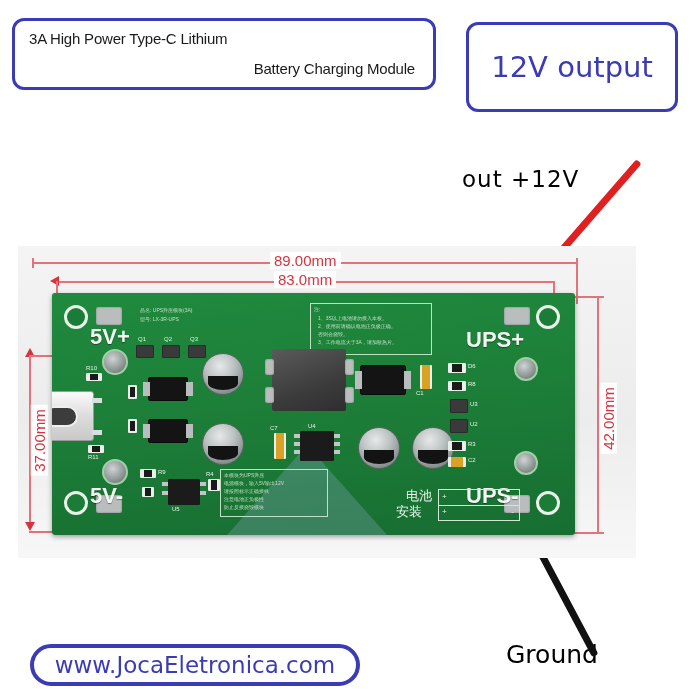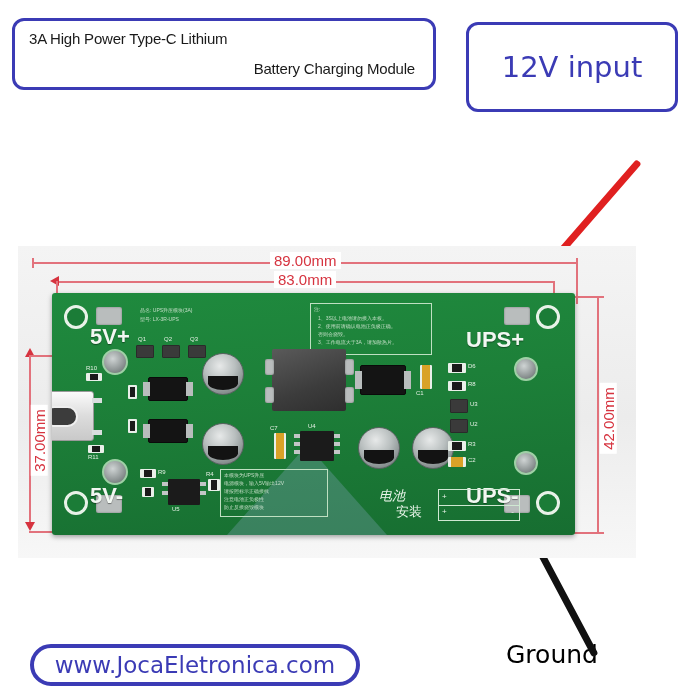--- a/index.html
+++ b/index.html
@@ -331,23 +331,24 @@
 <body>
 
 <div id="page">
 
   <div class="anno-box" id="title-box">
     <div class="title-line" id="title-line-1">3A High Power Type-C Lithium</div>
     <div class="title-line" id="title-line-2">Battery Charging Module</div>
   </div>
 
   <div class="anno-box" id="spec-box">
-    <div class="spec-line">12V input</div>
+    <div class="spec-line">12V output</div>
   </div>
 
+  <div class="callout" id="out-label">out   +12V</div>
   <div class="pointer" id="red-pointer"></div>
 
   <div class="callout" id="ground-label">Ground</div>
   <div class="pointer" id="black-pointer"></div>
 
   <div id="pcb-photo-bg"></div>
 
   <div class="dim-line-h" style="left:32px; top:262px; width:546px;"></div>
   <div class="dim-line-v" style="left:32px; top:258px; height:10px;"></div>
   <div class="dim-line-v" style="left:576px; top:258px; height:46px;"></div>
@@ -402,21 +403,21 @@
     <div class="silk silk-tiny" style="left:266px; top:38px;">    否则会烧毁。</div>
     <div class="silk silk-tiny" style="left:266px; top:46px;">3、工作电流大于3A，请加散热片。</div>
 
     <div class="silk-box" style="left:168px; top:176px; width:108px; height:48px;"></div>
     <div class="silk silk-tiny" style="left:172px; top:179px;">本模块为UPS升压</div>
     <div class="silk silk-tiny" style="left:172px; top:187px;">电源模块，输入5V输出12V</div>
     <div class="silk silk-tiny" style="left:172px; top:195px;">请按照标示正确接线</div>
     <div class="silk silk-tiny" style="left:172px; top:203px;">注意电池正负极性</div>
     <div class="silk silk-tiny" style="left:172px; top:211px;">防止反接烧毁模块</div>
 
-    <div class="silk silk-cn" style="left:327px; top:194px;font-style:italic;">电池</div>
+    <div class="silk silk-cn" style="left:354px; top:194px;">电池</div>
     <div class="silk silk-cn" style="left:344px; top:210px;">安装</div>
     <div id="batt-diagram">
       <div class="row-div"></div>
       <span class="batt-sign" style="left:3px;  top:2px;">+</span>
       <span class="batt-sign" style="right:5px; top:2px;">-</span>
       <span class="batt-sign" style="left:3px;  top:17px;">+</span>
       <span class="batt-sign" style="right:5px; top:17px;">-</span>
     </div>
 
     <div class="via" style="left:50px;  top:56px;  width:26px; height:26px;"></div>

